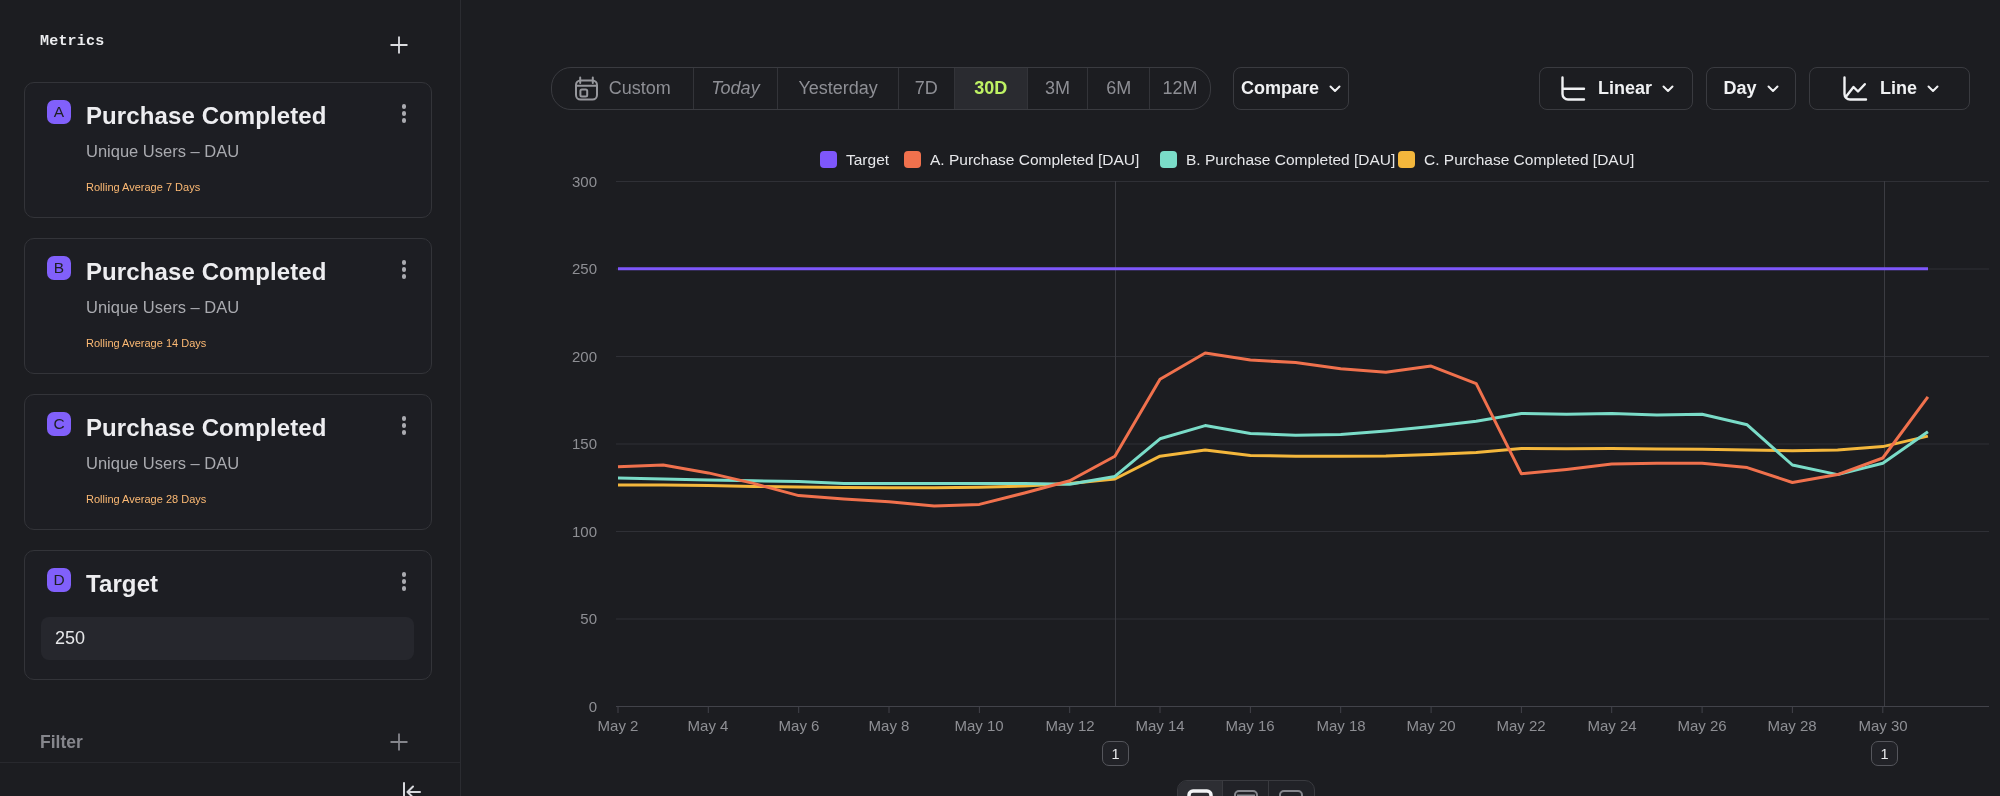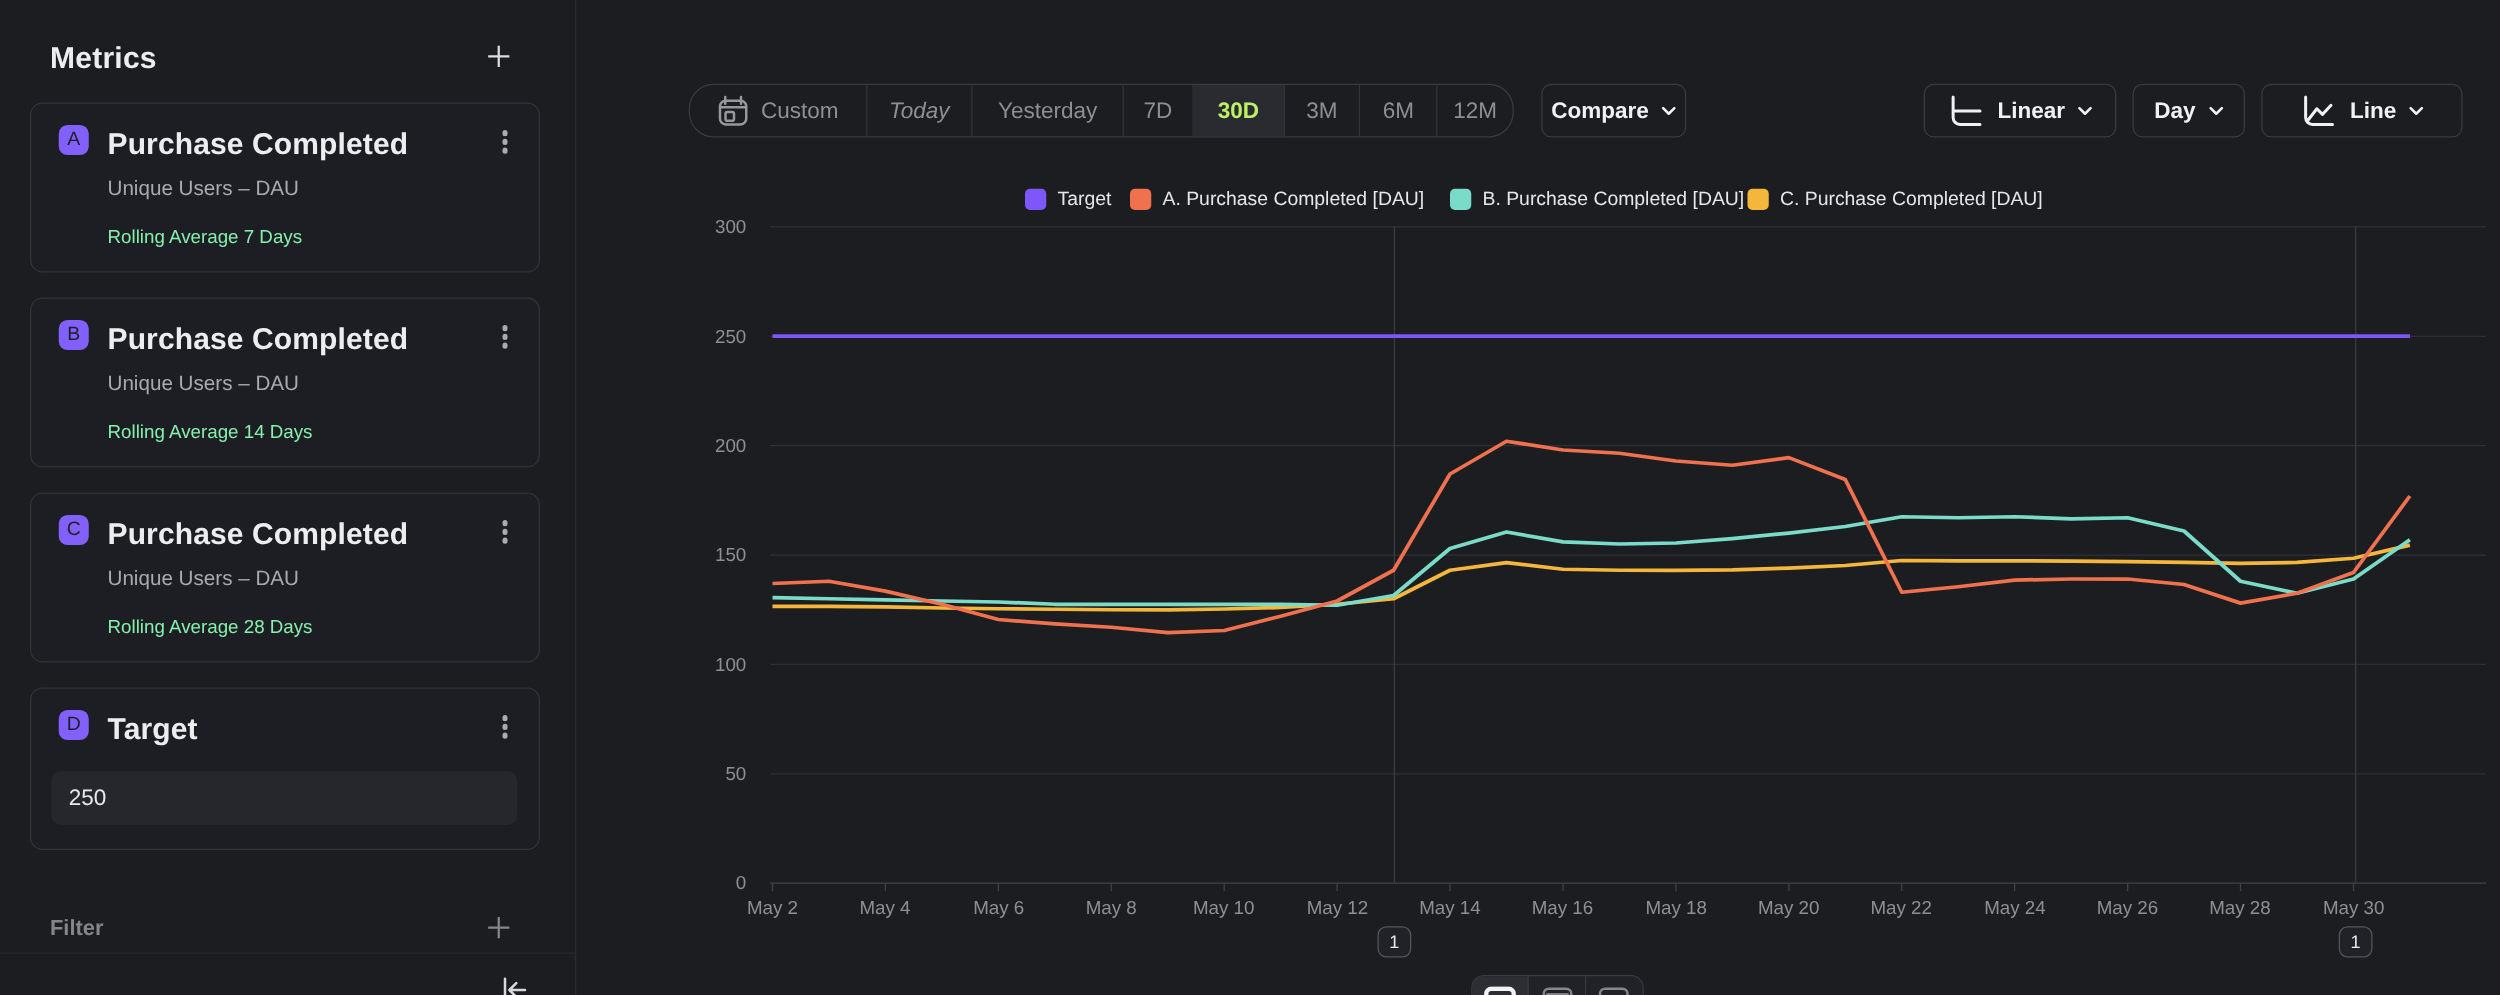--- a/index.html
+++ b/index.html
@@ -1,27 +1,27 @@
 <!DOCTYPE html>
 <html><head>
 <meta charset="utf-8">
 <style>
   html,body{margin:0;padding:0;}
   body{width:2000px;height:796px;position:relative;overflow:hidden;
        background:#1c1d21;font-family:"Liberation Sans",sans-serif;}
   .abs{position:absolute;}
   
   #sidebar{left:0;top:0;width:460px;height:796px;border-right:1px solid #2b2c31;background:#1c1d21;}
-  .sb-title{left:40px;top:33px;font-size:24px;font-weight:700;color:#ecedef;letter-spacing:.2px;}
+  .sb-title{left:40px;top:33px;font-size:15px;font-weight:700;color:#ecedef;letter-spacing:.2px;font-family:Liberation Mono, monospace;}
   .card{left:24px;width:406px;height:134px;border:1px solid #333439;border-radius:10px;background:#1d1e23;}
   .chip{left:22px;top:17px;width:24px;height:24px;border-radius:7px;background:#8160fb;
         color:#1e1f24;font-size:15.5px;font-weight:500;display:flex;align-items:center;justify-content:center;}
   .ctitle{left:61px;top:19px;font-size:24px;font-weight:700;color:#ededf0;letter-spacing:.1px;}
   .cline2{left:61px;top:59px;font-size:16.5px;color:#a9aaaf;}
-  .cline3{left:61px;top:98px;font-size:15px;color:#86efac;}
+  .cline3{left:61px;top:98px;font-size:11px;color:#fdba74;}
   .kebab{right:25px;top:21px;display:flex;flex-direction:column;gap:2.5px;}
   .kebab i{width:4.5px;height:4.5px;border-radius:50%;background:#aaabb0;}
   .plusbtn{width:20px;height:20px;}
   
   .btn{top:67px;height:43px;border:1px solid #3a3b40;border-radius:8px;box-sizing:border-box;
        display:flex;align-items:center;justify-content:center;color:#f0f1f3;font-size:18px;font-weight:700;}
   #seg{left:551px;top:67px;width:660px;height:43px;border:1px solid #3a3b40;border-radius:20px;
        box-sizing:border-box;display:flex;overflow:hidden;}
   .seg{height:100%;display:flex;align-items:center;justify-content:center;color:#8e8f95;
        font-size:18px;font-weight:500;border-right:1px solid #333439;box-sizing:border-box;}

